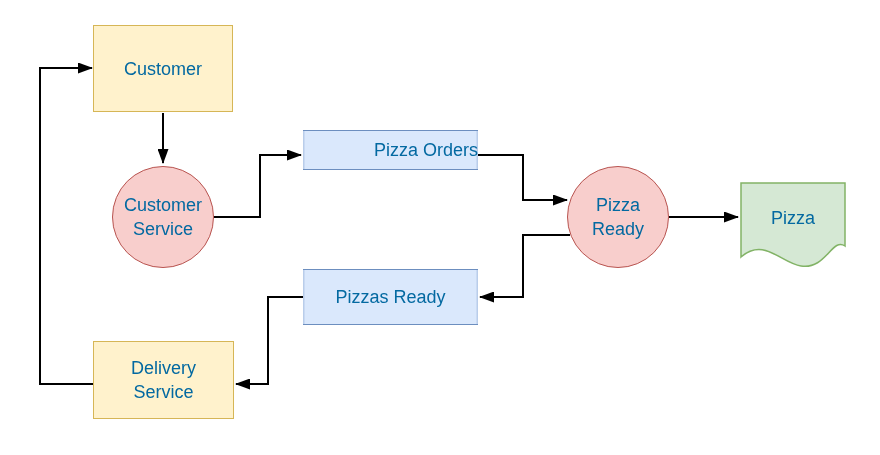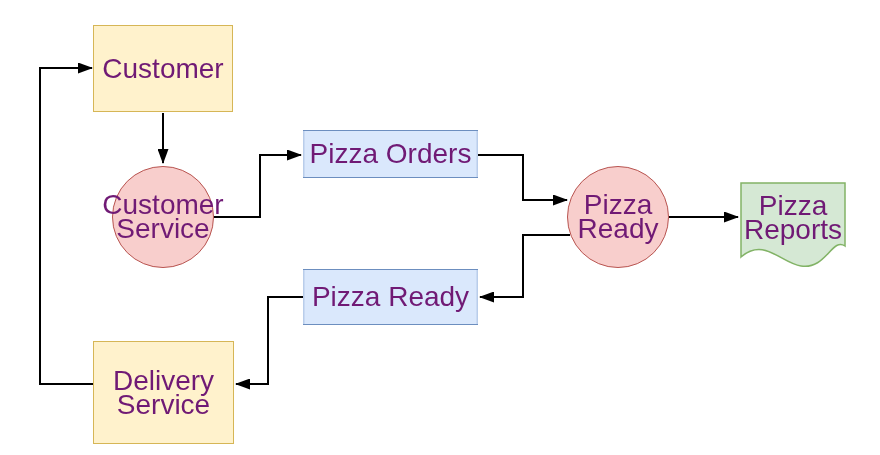--- a/index.html
+++ b/index.html
@@ -29,23 +29,23 @@
     stroke-width: 2;
     stroke-linejoin: miter;
   }
   .node {
     position: absolute;
     display: flex;
     flex-direction: column;
     align-items: center;
     justify-content: center;
     text-align: center;
-    font-size: 28px;
+    font-size: 18px;
     line-height: 24px;
-    color: #701a75;
+    color: #0369a1;
     box-sizing: border-box;
   }
   .rect {
     border: 1.5px solid;
   }
   .circle {
     border-radius: 50%;
     border: 1.5px solid;
   }
   .store {
@@ -92,41 +92,40 @@
 
   <div class="node rect" style="left: 93px; top: 25px; width: 140px; height: 87px; background: rgb(255, 242, 204); border-color: rgb(214, 182, 86);">
     <div>Customer</div>
   </div>
 
   <div class="node circle" style="left: 112px; top: 166px; width: 102px; height: 102px; background: rgb(248, 206, 204); border-color: rgb(184, 84, 80);">
     <div>Customer</div>
     <div>Service</div>
   </div>
 
-  <div class="node store" style="left: 303px; top: 130px; width: 175px; height: 48px; background: rgb(218, 232, 252); border-color: rgb(108, 142, 191);">
+  <div class="node store" style="left: 303px; top: 130px; width: 175px; height: 40px; background: rgb(218, 232, 252); border-color: rgb(108, 142, 191); align-items: flex-end;">
     <div>Pizza Orders</div>
   </div>
 
   <div class="node circle" style="left: 567px; top: 166px; width: 102px; height: 102px; background: rgb(248, 206, 204); border-color: rgb(184, 84, 80);">
     <div>Pizza</div>
     <div>Ready</div>
   </div>
 
   <div class="node doc" style="left:740px; top:182px; width:106px; height:89px;">
     <svg width="106" height="89" viewBox="0 0 106 89">
       <path d="M1,1 L105,1 L105,64 C92,55 86,88 61,84 C41,81 24,55 1,75 Z" fill="#d5e8d4" stroke="#82b366"></path>
     </svg>
     <div class="doc-text">
       <div>Pizza</div>
-      <div>Reports</div>
     </div>
   </div>
 
   <div class="node store" style="left: 303px; top: 269px; width: 175px; height: 56px; background: rgb(218, 232, 252); border-color: rgb(108, 142, 191);">
-    <div>Pizza Ready</div>
+    <div>Pizzas Ready</div>
   </div>
 
-  <div class="node rect" style="left: 93px; top: 341px; width: 141px; height: 103px; background: rgb(255, 242, 204); border-color: rgb(214, 182, 86);">
+  <div class="node rect" style="left: 93px; top: 341px; width: 141px; height: 78px; background: rgb(255, 242, 204); border-color: rgb(214, 182, 86);">
     <div>Delivery</div>
     <div>Service</div>
   </div>
 
 </div>
 
 </body></html>

